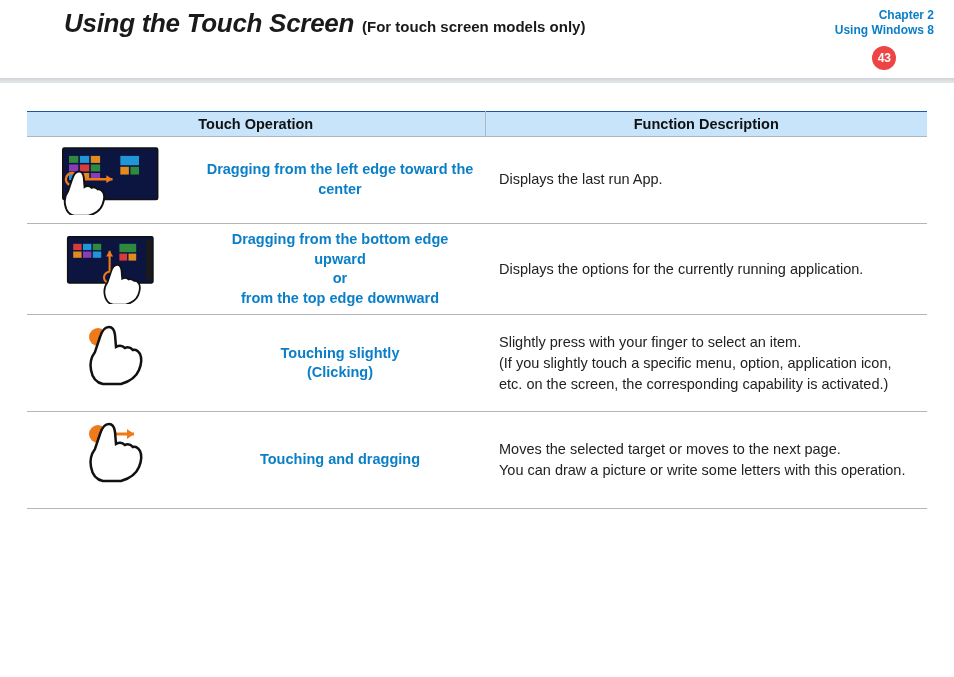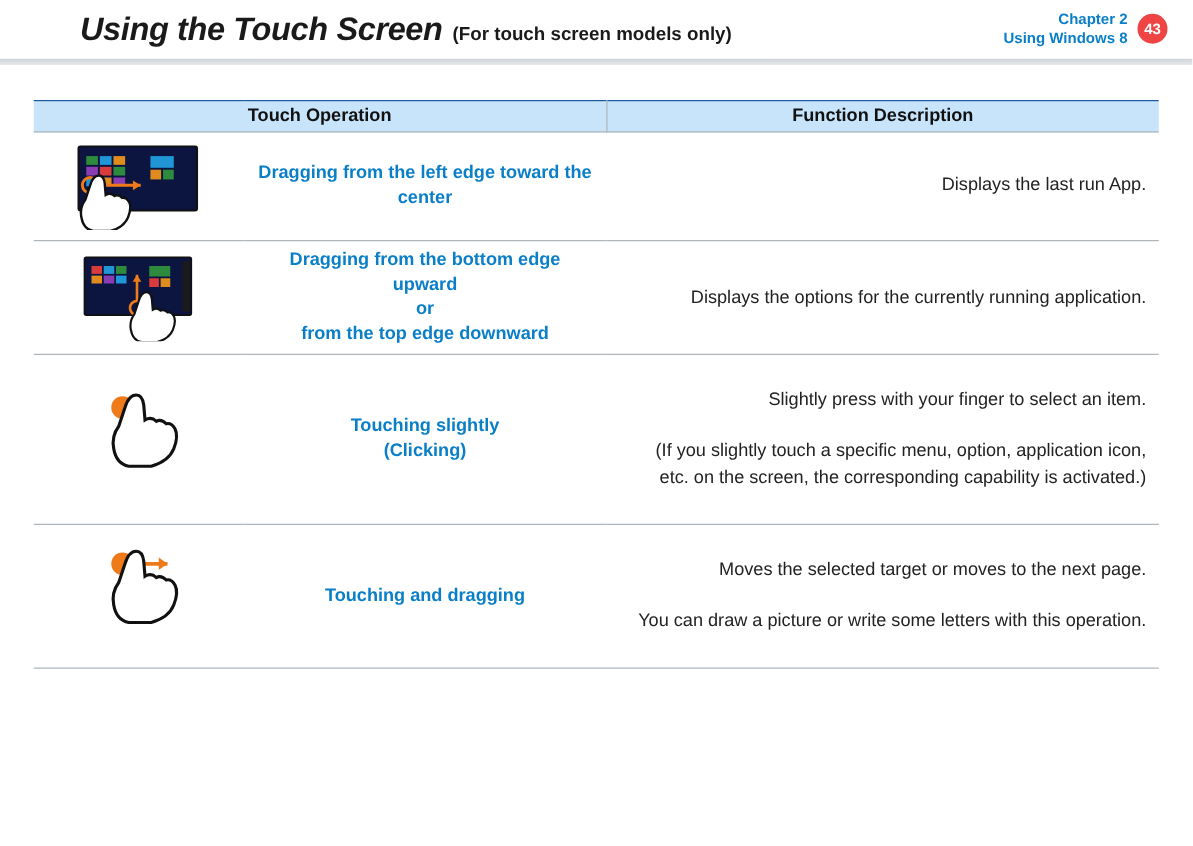--- a/index.html
+++ b/index.html
@@ -29,20 +29,21 @@
   }
   .subtitle {
     font-size: 15px;
     font-weight: 700;
     color: #1a1a1a;
   }
   .chapter-block {
     display: flex;
     align-items: center;
     gap: 8px;
+    flex-direction: column;
   }
   .chapter-text {
     text-align: right;
     color: #0a7fc8;
     font-weight: 700;
     font-size: 12px;
     line-height: 1.25;
   }
   .page-badge {
     background: #ef4444;
@@ -94,21 +95,21 @@
     color: #0a7fc8;
     font-weight: 700;
     text-align: center;
     line-height: 1.35;
   }
   td.desc-cell {
     color: #222;
     line-height: 1.45;
     padding-left: 14px;
   }
-  td.desc-cell p { margin: 20px 0; text-align: right; }
+  td.desc-cell p { margin: 0 0; }
   .il { display:flex; justify-content:center; align-items:center; position:relative; }
   .wide-svg { width: 160px; height: 70px; }
   .small-svg { width: 82px; height: 80px; }
 </style>
 </head>
 <body>
 
 <div class="header">
   <div class="title-group">
     <span class="main-title">Using the Touch Screen</span>

